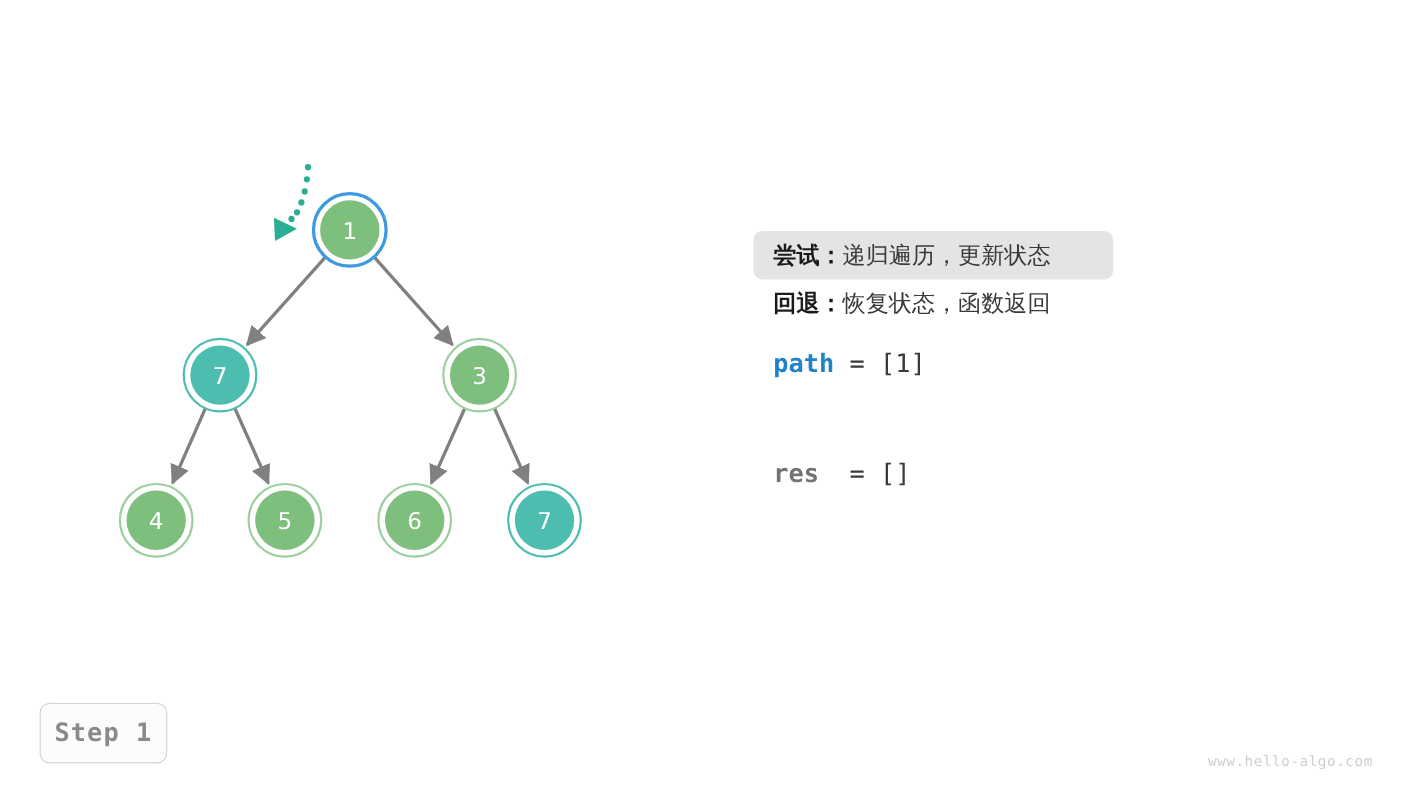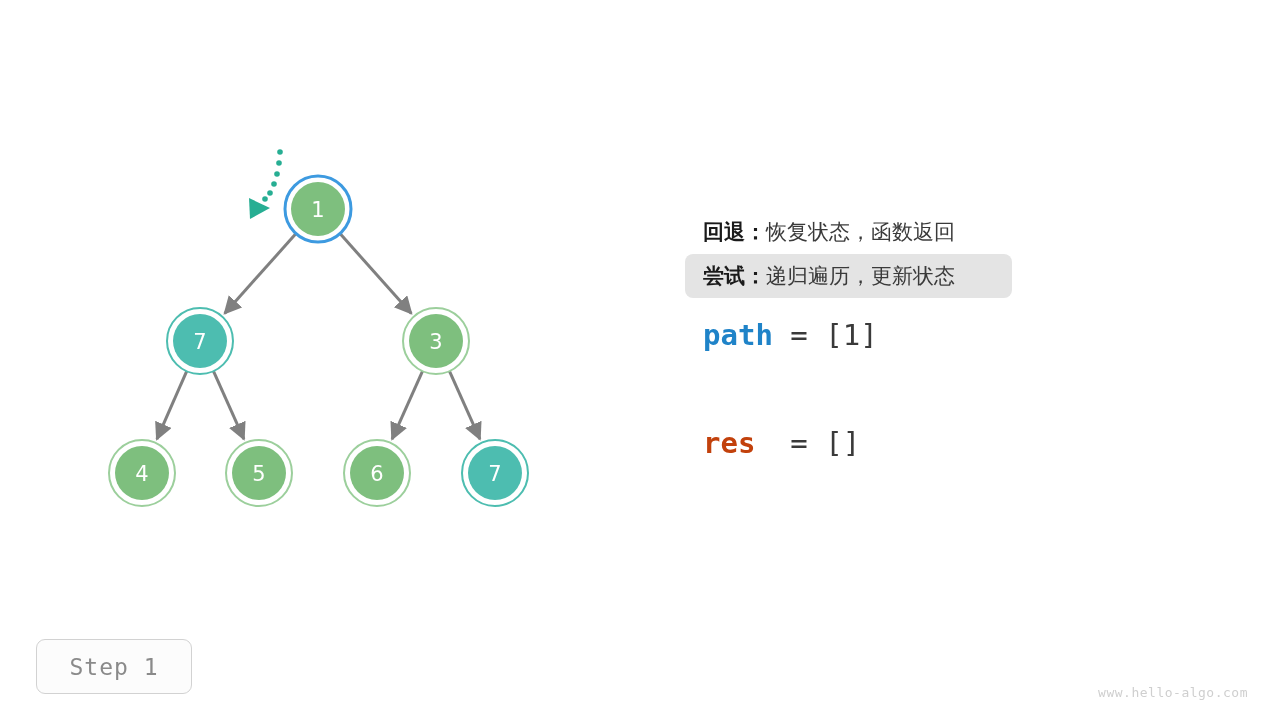--- a/index.html
+++ b/index.html
@@ -67,53 +67,53 @@
     color: #1a1a1a;
     white-space: pre;
   }
   .desc-text {
     color: #3a3a3a;
     white-space: pre;
   }
 
   .code-row {
     font-family: "DejaVu Sans Mono", "Liberation Mono", monospace;
-    font-size: 29px;
+    font-size: 23px;
     display: flex;
     align-items: flex-start;
     padding: 0 18px;
     white-space: pre;
   }
   .code-var {
     font-weight: bold;
   }
   .code-var.path-var { color: #1f83c8; }
-  .code-var.res-var  { color: #c2410c; }
+  .code-var.res-var  { color: #737373; }
   .code-rest { color: #3a3a3a; }
 
   .spacer-row { height: 74px; }
   .code-gap  { height: 20px; }
 
   
   #step-badge {
     position: absolute;
     left: 36px;
     top: 639px;
-    width: 156px;
+    width: 116px;
     height: 55px;
     box-sizing: border-box;
     border: 1px solid #d2d2d2;
     border-radius: 9px;
     background: #fcfcfc;
     display: flex;
     align-items: center;
     justify-content: center;
     font-family: "DejaVu Sans Mono", "Liberation Mono", monospace;
     font-size: 23px;
-    font-weight: normal;
+    font-weight: bold;
     color: #8a8a8a;
     letter-spacing: 1px;
   }
 
   
   #watermark {
     position: absolute;
     right: 32px;
     bottom: 20px;
     font-family: "DejaVu Sans Mono", "Liberation Mono", monospace;
@@ -185,30 +185,30 @@
         <g>
           <circle cx="495" cy="473" r="33" fill="none" stroke="#4dbdb0" stroke-width="2"></circle>
           <circle cx="495" cy="473" r="27" fill="#4dbdb0"></circle>
           <text x="495" y="474" class="node-label">7</text>
         </g>
       </g>
   </svg>
 
   <div id="panel">
 
+    <div class="desc-row highlight">
+      <span class="desc-label">尝试：</span>
+      <span class="desc-text">递归遍历，更新状态</span>
+    </div>
+
     <div class="desc-row">
       <span class="desc-label">回退：</span>
       <span class="desc-text">恢复状态，函数返回</span>
     </div>
 
-    <div class="desc-row highlight">
-      <span class="desc-label">尝试：</span>
-      <span class="desc-text">递归遍历，更新状态</span>
-    </div>
-
     <div class="code-gap"></div>
 
     <div class="code-row">
       <span class="code-var path-var">path</span>
       <span class="code-rest"> = [1]</span>
     </div>
 
     <div class="spacer-row"></div>
 
     <div class="code-row">

